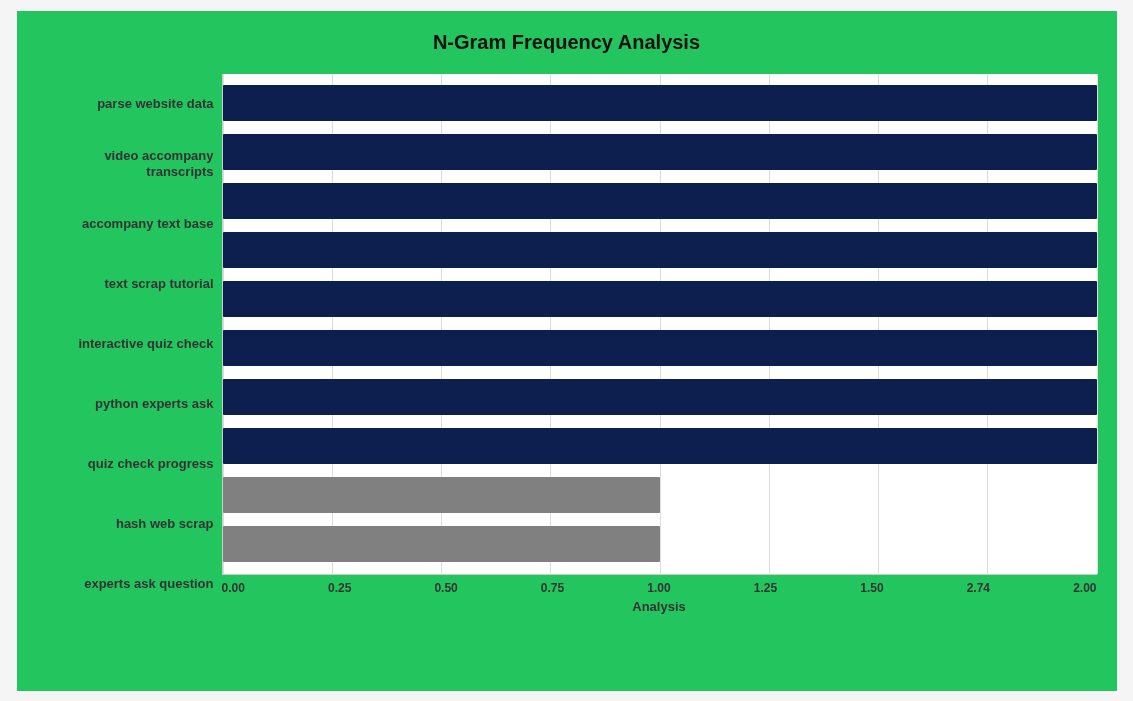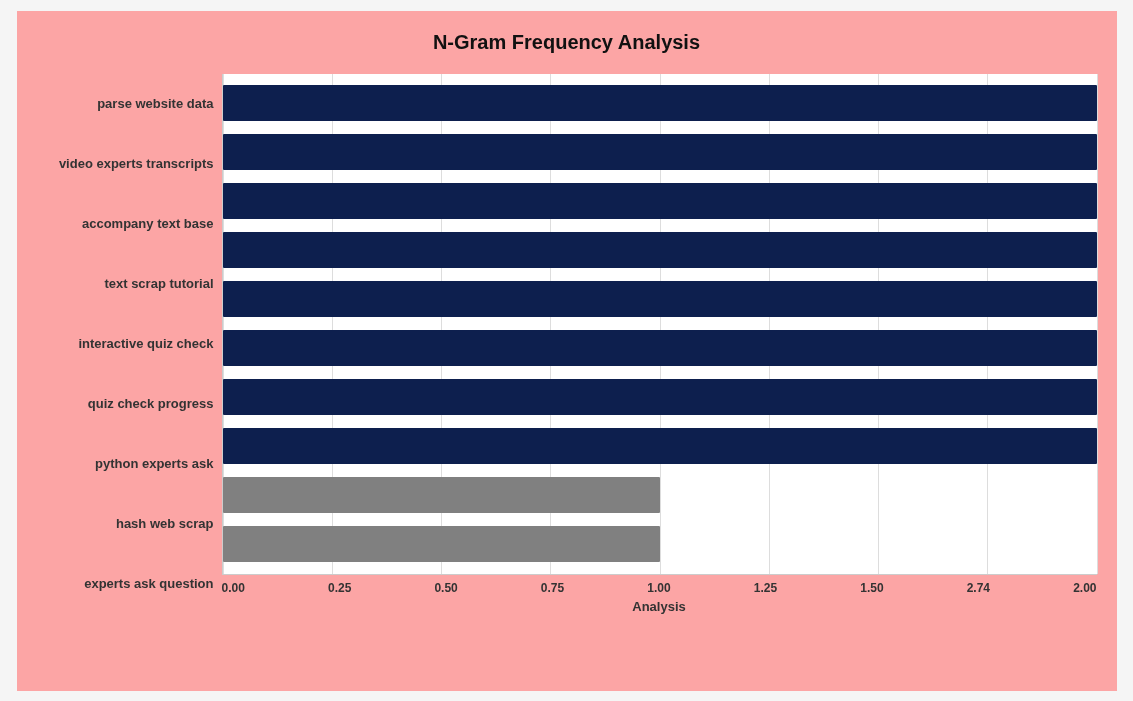--- a/index.html
+++ b/index.html
@@ -6,21 +6,21 @@
     body {
       background: #f5f5f5;
       font-family: Arial, sans-serif;
       width: 1133px;
       height: 701px;
       display: flex;
       align-items: center;
       justify-content: center;
     }
     .chart-container {
-      background: #fca5a5;
+      background: #22c55e;
       width: 1100px;
       height: 680px;
       padding: 20px 20px 60px 20px;
       position: relative;
     }
     .chart-title {
       text-align: center;
       font-size: 20px;
       font-weight: bold;
       color: #111;
@@ -129,26 +129,26 @@
     
   </style>
 </head>
 <body>
 
 <div class="chart-container">
   <div class="chart-title">N-Gram Frequency Analysis</div>
   <div class="chart-area">
     <div class="y-axis" id="y-axis">
     <div class="y-label">parse website data</div>
-        <div class="y-label">video experts transcripts</div>
+        <div class="y-label">video accompany transcripts</div>
         <div class="y-label">accompany text base</div>
         <div class="y-label">text scrap tutorial</div>
         <div class="y-label">interactive quiz check</div>
+        <div class="y-label">python experts ask</div>
         <div class="y-label">quiz check progress</div>
-        <div class="y-label">python experts ask</div>
         <div class="y-label">hash web scrap</div>
         <div class="y-label">experts ask question</div>
       </div>
     <div class="plot-area">
       <div class="bars-section">
         <div class="grid-lines" id="grid-lines">
         <div class="grid-line" style="left: 0%;"></div>
             <div class="grid-line" style="left: 12.5%;"></div>
             <div class="grid-line" style="left: 25%;"></div>
             <div class="grid-line" style="left: 37.5%;"></div>

